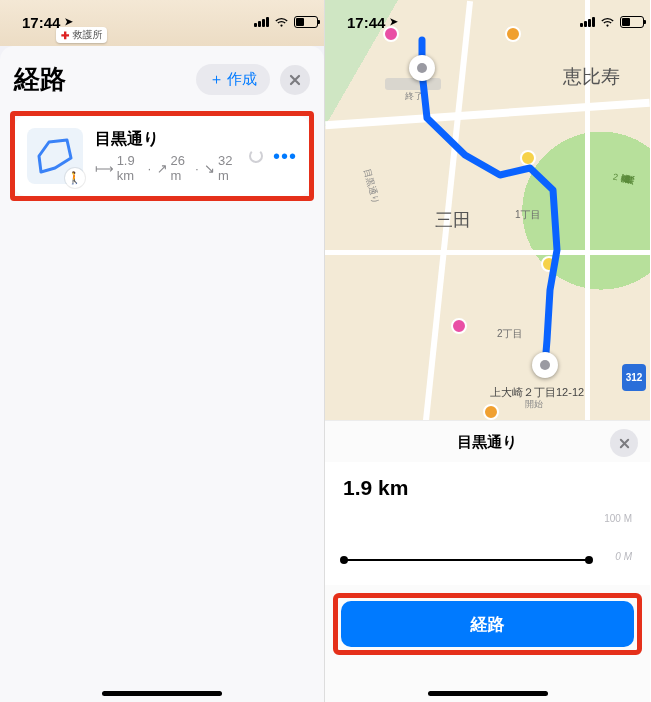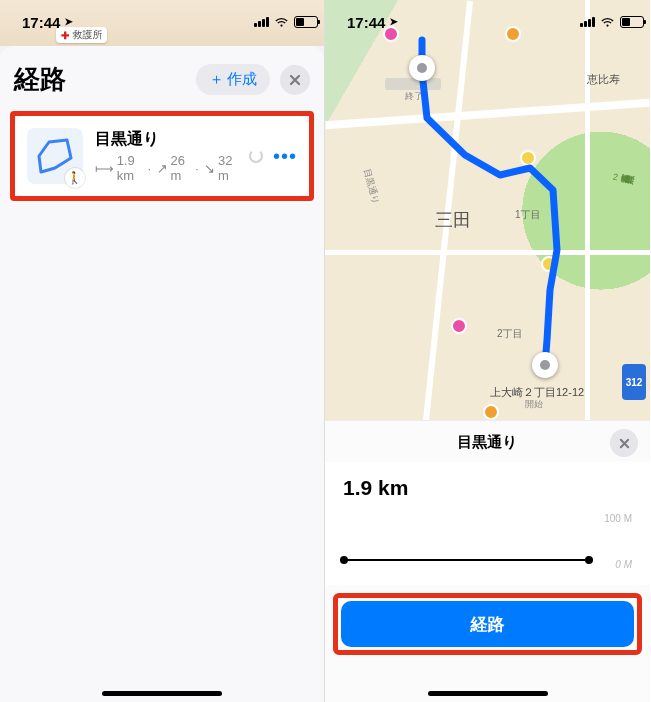--- a/index.html
+++ b/index.html
@@ -130,29 +130,29 @@
         linear-gradient(120deg, #cfe6c3 0%, #cfe6c3 10%, transparent 10%),
         radial-gradient(circle at 85% 30%, #b7e09b 0%, #b7e09b 14%, transparent 14%),
         #f3ead6;
     }
     .map-full .road { position: absolute; background: #fff; }
     .r1{top:110px;left:0;right:0;height:8px;transform:rotate(-4deg);} 
     .r2{top:0;bottom:280px;left:120px;width:6px;transform:rotate(6deg);background:#f9d768;}
     .r3{top:250px;left:0;right:0;height:5px;}
     .r4{top:0;bottom:280px;right:60px;width:5px;background:#fff;}
     .map-label { position: absolute; font-size: 11px; color: #6b6b6b; white-space: nowrap; }
-    .ml-ebisu{top:72px;right:30px;font-size:11px;color:#555}
+    .ml-ebisu{top:64px;right:30px;font-size:19px;color:#555}
     .ml-mita{top:208px;left:110px;font-size:18px;color:#555}
     .ml-1chome{top:208px;left:190px;font-size:10px}
     .ml-2chome{top:327px;left:172px;font-size:10px}
     .ml-kami{top:385px;left:165px;font-size:11px;color:#444;font-weight:500}
     .ml-kaishi{top:398px;left:200px;font-size:9px;color:#888}
     .ml-shuryo{top:90px;left:80px;font-size:9px;color:#888}
     .ml-shuryo-box{top:78px;left:60px;width:56px;height:12px;background:rgba(200,200,200,0.6);border-radius:3px}
-    .ml-312{top:364px;right:4px;width:24px;height:36px;background:#2a6ed9;color:#fff;font-size:10px;border-radius:4px;display:flex;align-items:center;justify-content:center;font-weight:600}
+    .ml-312{top:364px;right:4px;width:24px;height:27px;background:#2a6ed9;color:#fff;font-size:10px;border-radius:4px;display:flex;align-items:center;justify-content:center;font-weight:600}
     .ml-shuto{top:175px;right:28px;font-size:9px;color:#5a8a3a;transform:rotate(-80deg);transform-origin:center;writing-mode:vertical-rl}
     .ml-kairyu{top:180px;left:28px;font-size:9px;color:#888;transform:rotate(75deg);}
 
     .route-line { position: absolute; top: 0; left: 0; width: 325px; height: 430px; z-index: 3; }
     .pin { position: absolute; width: 26px; height: 26px; z-index: 4; }
     .pin-outer { width: 26px; height: 26px; border-radius: 50%; background: #fff; box-shadow: 0 1px 4px rgba(0,0,0,0.4); display: flex; align-items: center; justify-content: center; }
     .pin-inner { width: 10px; height: 10px; border-radius: 50%; background: #9a9aa2; }
     .pin-start { top: 352px; left: 207px; }
     .pin-end { top: 55px; left: 84px; }
     .poi-dot { position: absolute; width: 16px; height: 16px; border-radius: 50%; border: 2px solid #fff; z-index: 2; }
@@ -167,21 +167,21 @@
       position: relative; padding: 12px 0 10px;
     }
     .bs-title { font-size: 15px; font-weight: 600; }
     .bs-close { position: absolute; right: 12px; top: 8px; width: 28px; height: 28px; border-radius: 50%; background: #e5e5ea; display:flex;align-items:center;justify-content:center;color:#7c7c80;border:none;cursor:pointer; }
     .bs-body { background: #fff; margin: 0 0 0 0; padding: 14px 18px 4px; }
     .bs-dist { font-size: 21px; font-weight: 700; margin-bottom: 3px; }
     .bs-sub { font-size: 13px; color: #8a8a8e; }
 
     .elev-wrap { padding: 10px 18px 8px; position: relative; background: #fff; }
     .elev-right { position: absolute; right: 18px; font-size: 10px; color: #b8b8be; }
-    .er-top { top: 6px; } .er-bot { top: 52px; font-style: italic; }
+    .er-top { top: 6px; } .er-bot { top: 44px; font-style: italic; }
     .elev-chart { height: 52px; margin: 6px 0 2px; position: relative; }
     .elev-line { position: absolute; left: 0; right: 42px; top: 36px; height: 2px; background: #000; }
     .elev-line::before, .elev-line::after {
       content: ""; position: absolute; width: 8px; height: 8px; background: #000; border-radius: 50%; top: -3px;
     }
     .elev-line::before { left: -3px; } .elev-line::after { right: -3px; }
     .elev-xaxis { display: flex; justify-content: space-between; font-size: 10px; color: #8a8a8e; padding-right: 42px; }
 
     .cta-wrap { margin: 8px 8px 0; border: 5px solid #e5301a; border-radius: 6px; padding: 3px; }
     .cta-btn {

